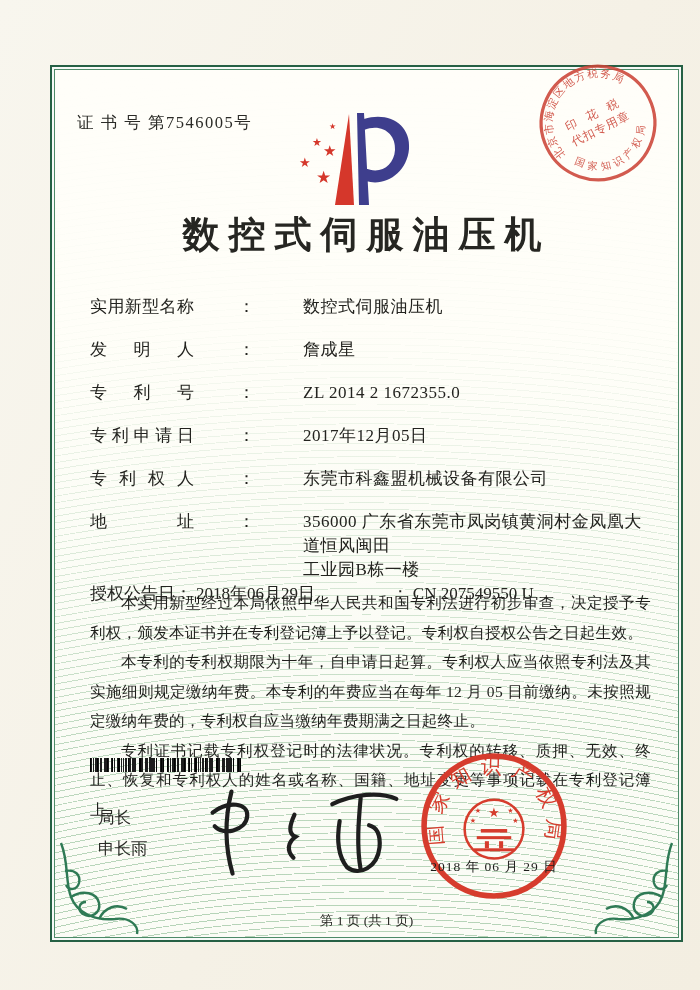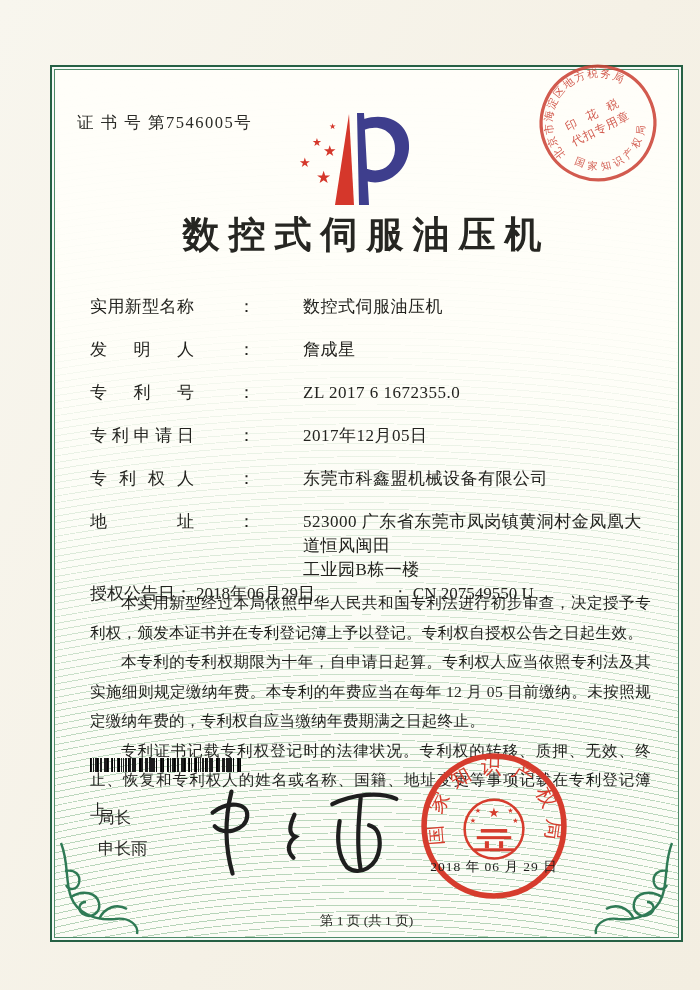--- a/index.html
+++ b/index.html
@@ -91,36 +91,36 @@
         <span class="fvalue">数控式伺服油压机</span>
       </div>
       <div class="frow">
         <span class="flabel">发明人</span>
           <span class="fcolon">：</span>
         <span class="fvalue">詹成星</span>
       </div>
       <div class="frow">
         <span class="flabel">专利号</span>
           <span class="fcolon">：</span>
-        <span class="fvalue">ZL 2017 6 1672355.0</span>
+        <span class="fvalue">ZL 2014 2 1672355.0</span>
       </div>
       <div class="frow">
         <span class="flabel">专利申请日</span>
           <span class="fcolon">：</span>
         <span class="fvalue">2017年12月05日</span>
       </div>
       <div class="frow">
         <span class="flabel">专利权人</span>
           <span class="fcolon">：</span>
         <span class="fvalue">东莞市科鑫盟机械设备有限公司</span>
       </div>
       <div class="frow addr">
         <span class="flabel">地址</span>
           <span class="fcolon">：</span>
-        <span class="fvalue">523000 广东省东莞市凤岗镇黄洞村金凤凰大道恒风闽田
+        <span class="fvalue">356000 广东省东莞市凤岗镇黄洞村金凤凰大道恒风闽田
 工业园B栋一楼</span>
       </div>
       <div class="grant">
         <span class="half left">
           <span class="flabel5">授权公告日</span>
             <span class="fcolon">：</span>
           <span>2018年06月29日</span>
         </span>
         <span class="half">
             <span class="fcolon">：</span>

